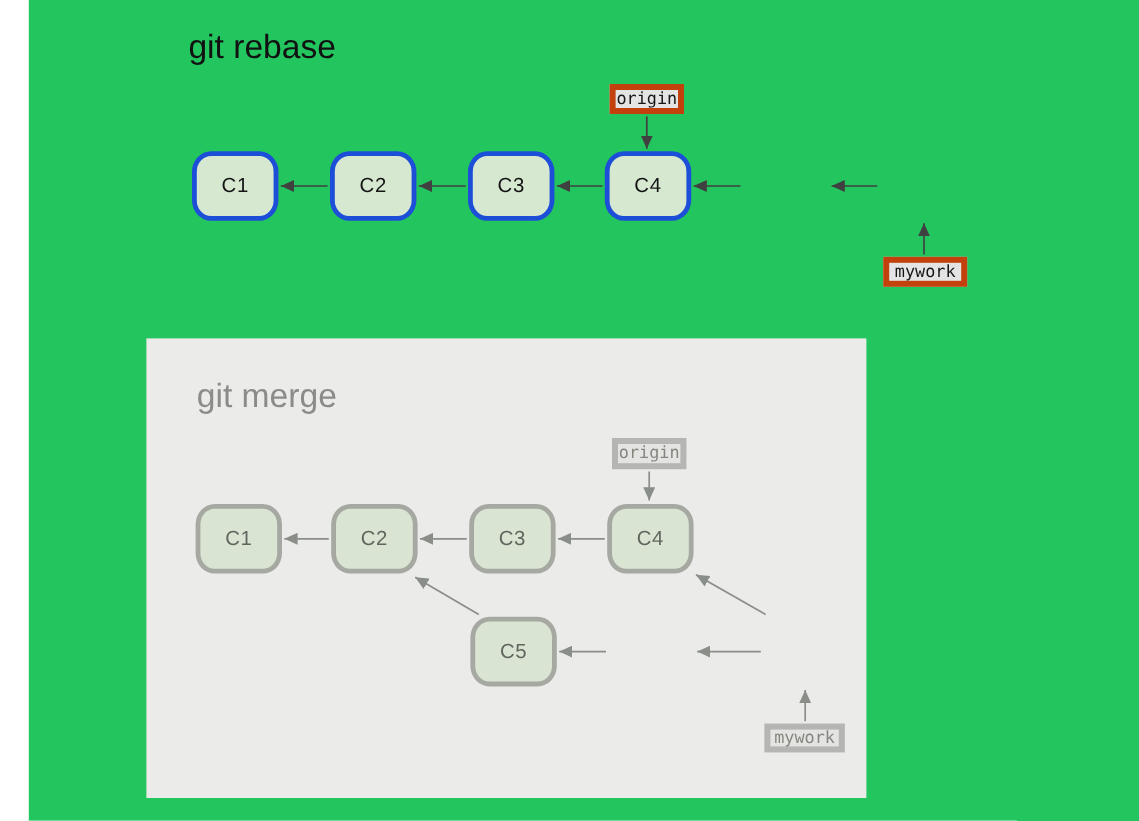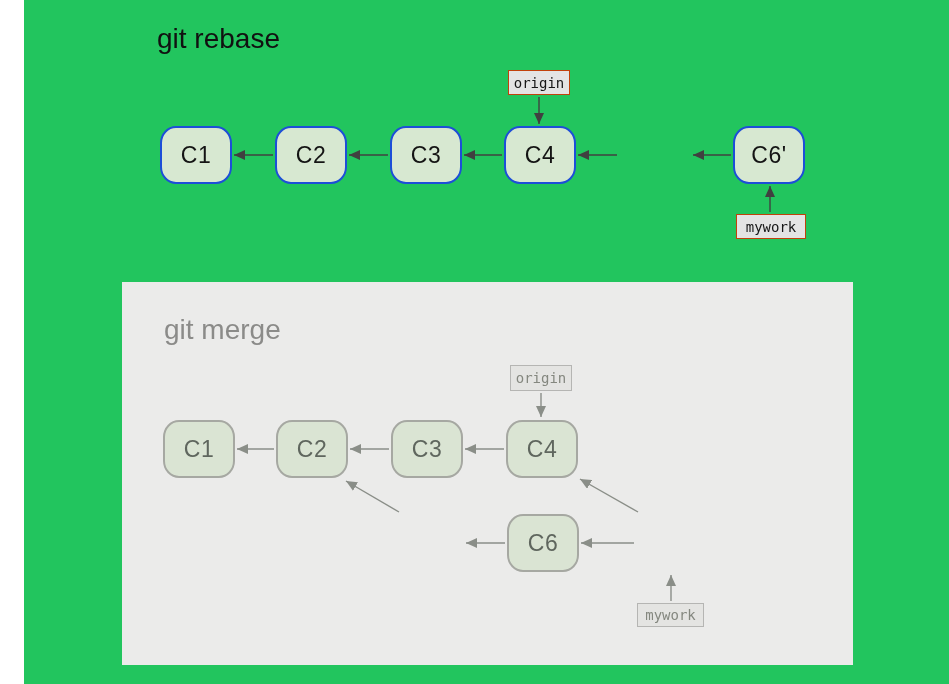--- a/index.html
+++ b/index.html
@@ -7,41 +7,41 @@
     position:relative; width:949px; height:684px; background:#22c55e;
     overflow:hidden; font-family:"Liberation Sans", sans-serif;margin-left:24px;
   }
   .section-title {
     position:absolute; font-size:28px; line-height:1; white-space:nowrap;
   }
   .rebase-title { left:133px; top:25px; color:#111111; }
   .merge-title  { left:42px; top:34px; color:#8b8b89; }
 
   .merge-panel {
-    position:absolute; left:98px; top:282px; width:731px; height:383px;
+    position:absolute; left:98px; top:282px; width:600px; height:383px;
     background:#ebebea;
   }
 
   .commit-node {
     position:absolute; width:72px; height:58px; box-sizing:border-box;
-    border:2px solid #1d4ed8; border-radius:16px 16px 16px 16px / 17px;
+    border:4px solid #1d4ed8; border-radius:16px 16px 16px 16px / 17px;
     background:#d7e8d1; color:#141414;
     display:flex; align-items:center; justify-content:center;
-    font-size:23px; letter-spacing:0.5px;
+    font-size:17px; letter-spacing:0.5px;
   }
   .merge-panel .commit-node {
     border-color:#a6a8a2; background:#dae4d3; color:#5f665e;
   }
   .merge-panel .commit-node.merge-commit {
     background:#c7d1c1; border-color:#9b9e98; color:#565c55;
   }
 
   .ref-label {
     position:absolute; box-sizing:border-box;
-    border:1px solid #c2410c; background:#e4e4e4; color:#161616;
+    border:5px solid #c2410c; background:#e4e4e4; color:#161616;
     display:flex; align-items:center; justify-content:center;
     font-family:"DejaVu Sans Mono", monospace; font-size:14px;
   }
   .merge-panel .ref-label {
     border-color:#b5b5b3; background:#e4e4e2; color:#84877f;
   }
 
   .arrow-layer { position:absolute; left:0; top:0; pointer-events:none; }
 
   
@@ -86,21 +86,20 @@
       <line x1="707" y1="155" x2="669" y2="155" marker-end="url(#ah-dark)"></line>
       <line x1="515" y1="97" x2="515" y2="124" marker-end="url(#ah-dark)"></line>
       <line x1="746" y1="212" x2="746" y2="186" marker-end="url(#ah-dark)"></line>
     </g>
   </svg>
 
   <div class="commit-node rb-c1">C1</div>
   <div class="commit-node rb-c2">C2</div>
   <div class="commit-node rb-c3">C3</div>
   <div class="commit-node rb-c4">C4</div>
-  <div class="commit-node rb-c6">C6'</div>
 
   <div class="ref-label rb-origin">origin</div>
   <div class="ref-label rb-mywork">mywork</div>
 
   <div class="merge-panel">
 
     <div class="section-title merge-title">git merge</div>
 
     <svg class="arrow-layer" width="731" height="383" viewBox="0 0 731 383">
       <defs>
@@ -118,19 +117,19 @@
         <line x1="516" y1="230" x2="458" y2="197" marker-end="url(#ah-faded)"></line>
         <line x1="419" y1="111" x2="419" y2="135" marker-end="url(#ah-faded)"></line>
         <line x1="549" y1="319" x2="549" y2="293" marker-end="url(#ah-faded)"></line>
       </g>
     </svg>
 
     <div class="commit-node mg-c1">C1</div>
     <div class="commit-node mg-c2">C2</div>
     <div class="commit-node mg-c3">C3</div>
     <div class="commit-node mg-c4">C4</div>
-    <div class="commit-node mg-c6">C6</div>
+    <div class="commit-node mg-c5">C5</div>
 
     <div class="ref-label mg-origin">origin</div>
     <div class="ref-label mg-mywork">mywork</div>
   </div>
 
 </div>
 
 </body></html>

